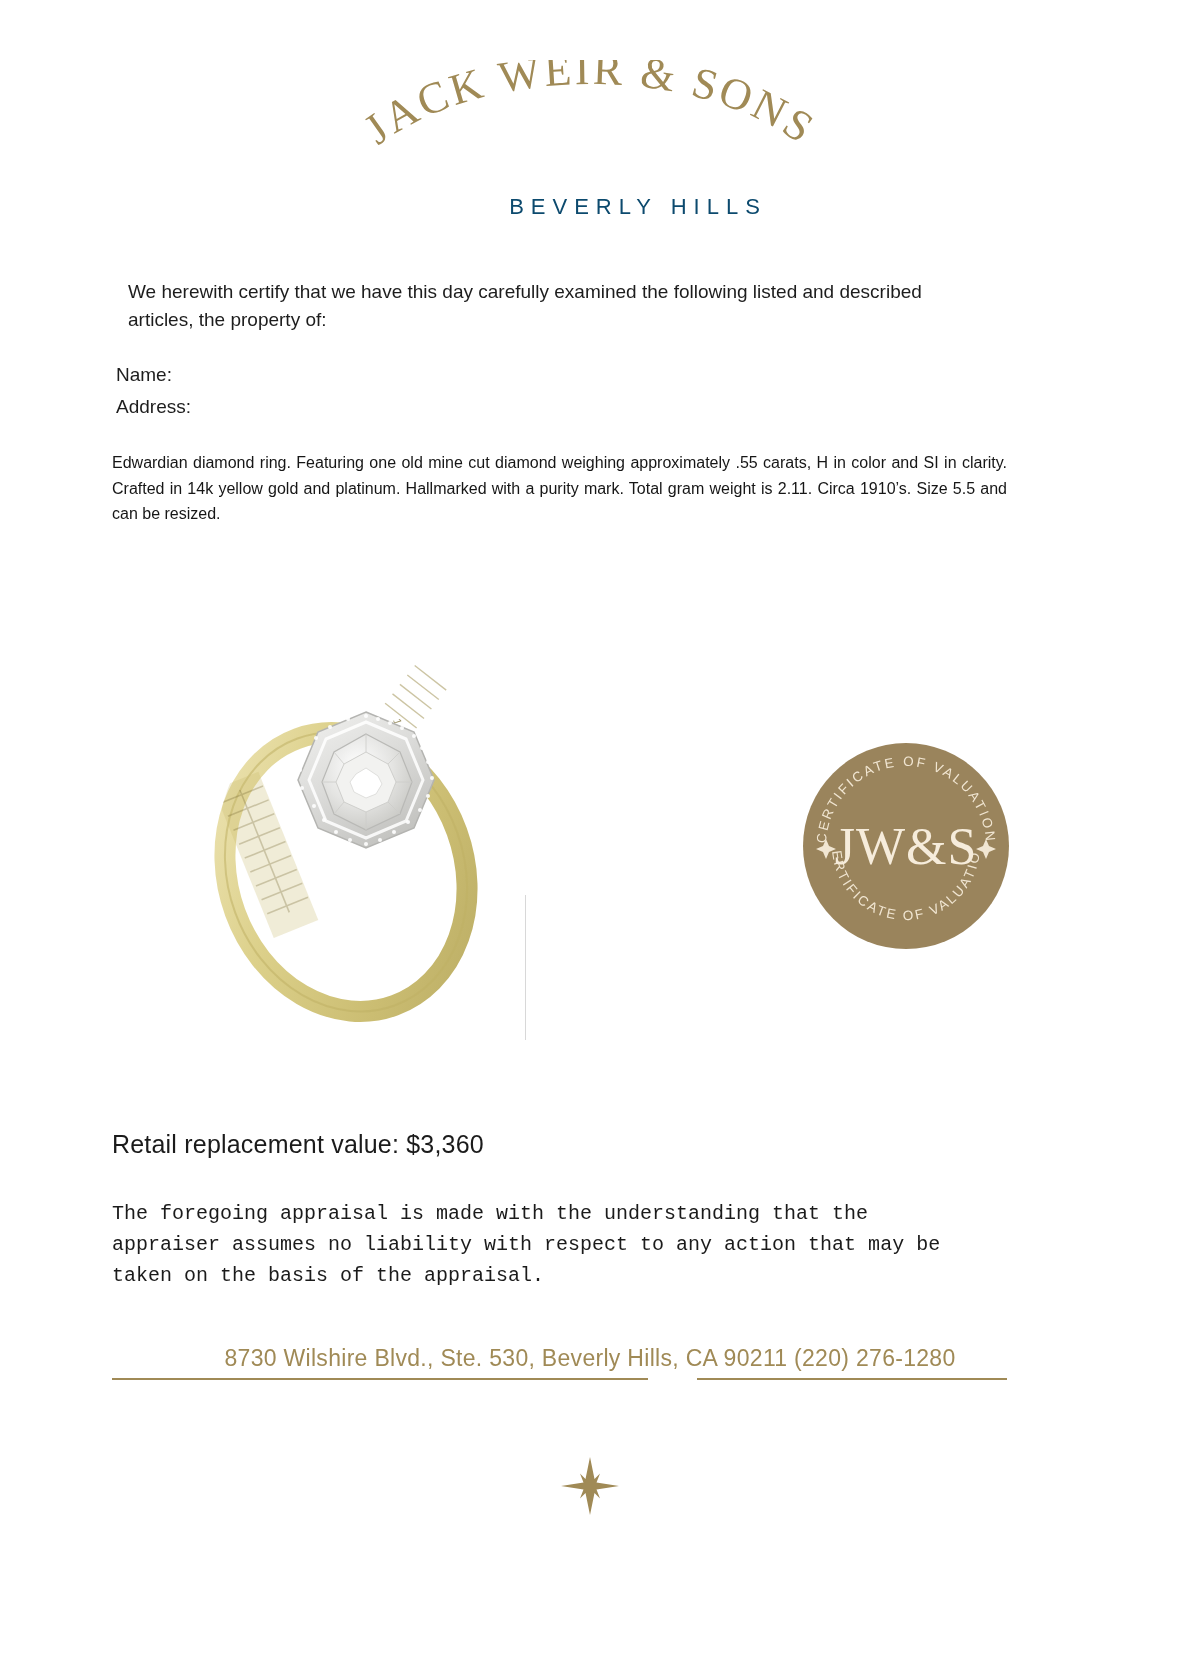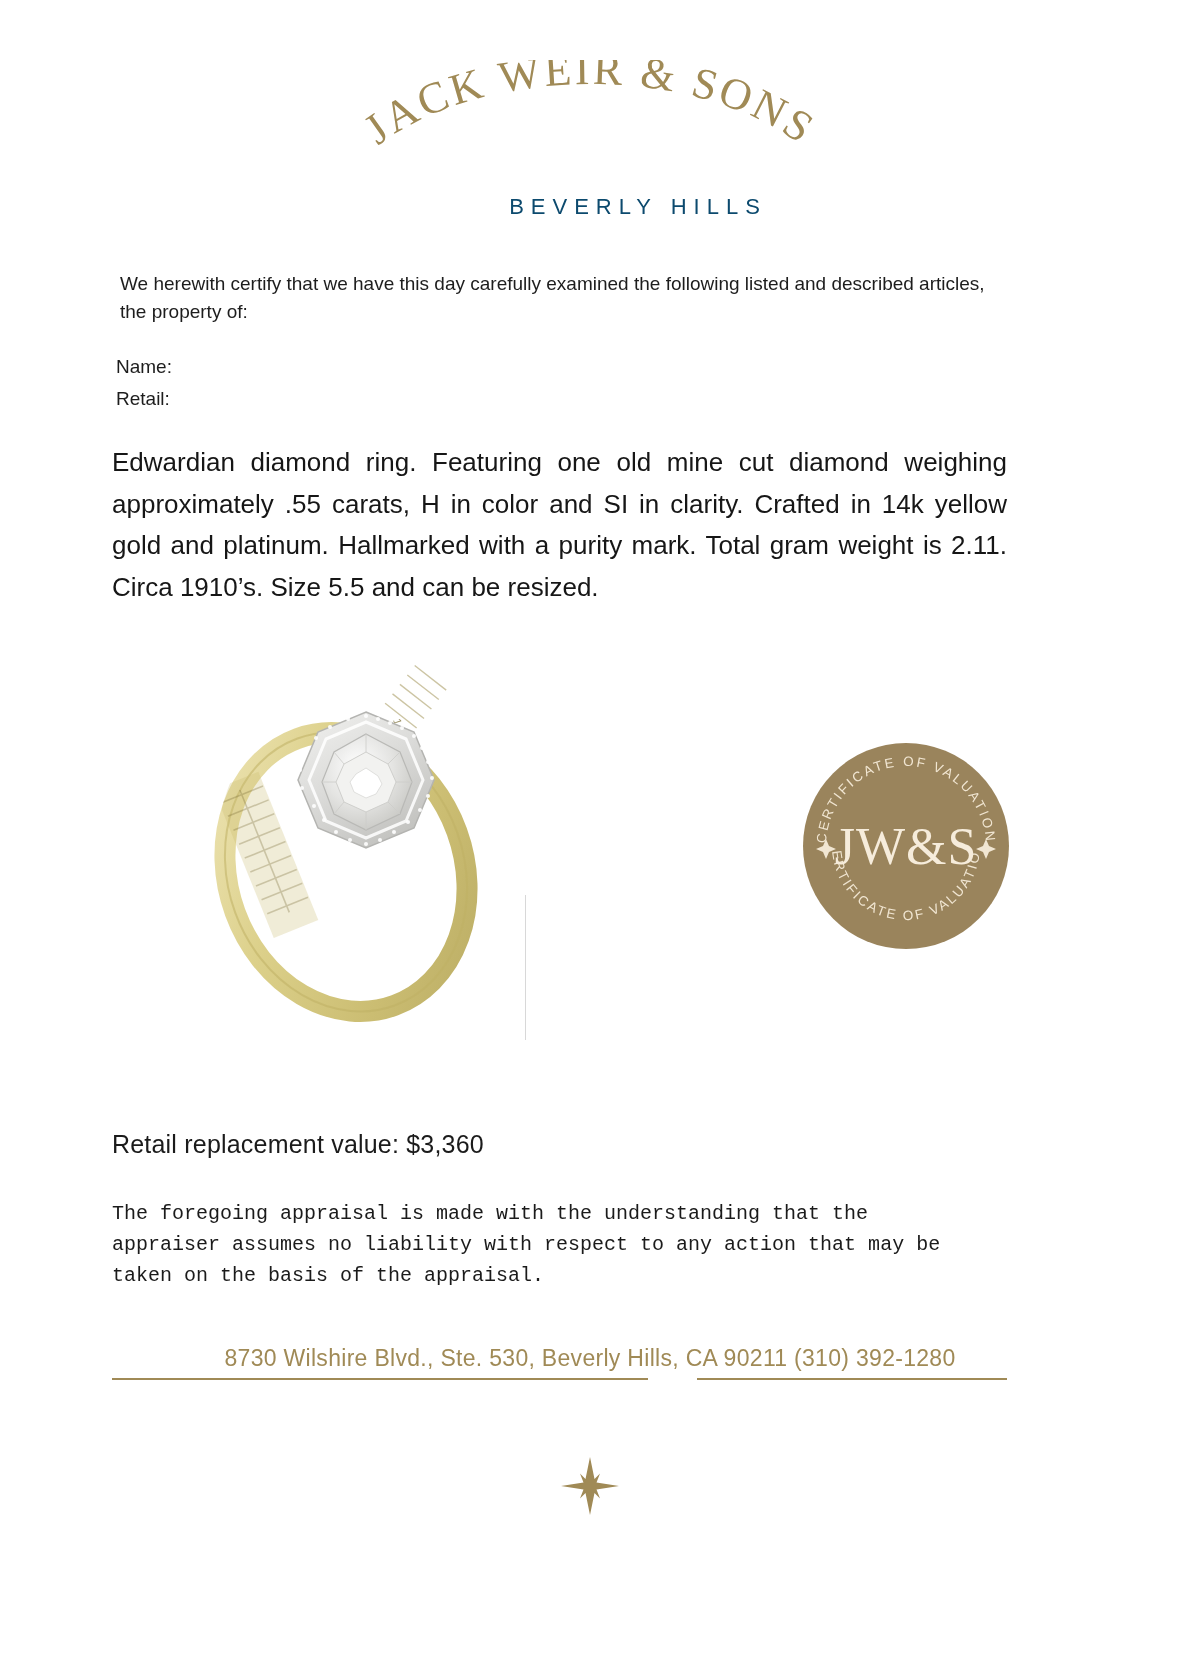--- a/index.html
+++ b/index.html
@@ -60,33 +60,33 @@
   .content {
     position: absolute;
     left: 112px;
     top: 262px;
     width: 895px;
   }
   .intro {
     font-size: 19px;
     line-height: 1.45;
     color: #1d1d1d;
-    margin: 8px;
+    margin: 16px;
   }
   .fields {
     margin-top: 28px;
     font-size: 19px;
     line-height: 1.45;
     color: #1d1d1d;
   }
   .fields div { margin: 4px; }
 
   .description {
     margin-top: 30px;
-    font-size: 26px;
+    font-size: 16px;
     line-height: 1.6;
     text-align: justify;
     color: #161616;
   }
 
   
   .ring-photo {
     position: absolute;
     left: 150px;
     top: 600px;
@@ -191,21 +191,21 @@
       </text>
     </svg>
     <div class="logo-sub">BEVERLY HILLS</div>
   </div>
 
   <div class="content">
     <p class="intro">We herewith certify that we have this day carefully examined the following listed and described articles, the property of:</p>
 
     <div class="fields">
       <div>Name:</div>
-      <div>Retail:</div>
+      <div>Address:</div>
     </div>
 
     <p class="description">Edwardian diamond ring. Featuring one old mine cut diamond weighing approximately .55 carats, H in color and SI in clarity. Crafted in 14k yellow gold and platinum. Hallmarked with a purity mark. Total gram weight is 2.11. Circa 1910’s. Size 5.5 and can be resized.</p>
   </div>
 
   <div class="ring-photo">
     <svg class="ring-svg" viewBox="0 0 420 470">
       <defs>
         <linearGradient id="goldG" x1="0" y1="0" x2="1" y2="1">
           <stop offset="0%" stop-color="#efe6b8"></stop>
@@ -342,21 +342,21 @@
     </svg>
   </div>
 
   <div class="value-line">Retail replacement value: $3,360</div>
 
   <div class="disclaimer">The foregoing appraisal is made with the understanding that the appraiser assumes no liability with respect to any action that may be taken on the basis of the appraisal.</div>
 
   <div class="sig-line left"></div>
   <div class="sig-line right"></div>
 
-  <div class="footer-address">8730 Wilshire Blvd., Ste. 530, Beverly Hills, CA 90211 (310) 392-1280</div>
+  <div class="footer-address">8730 Wilshire Blvd., Ste. 530, Beverly Hills, CA 90211 (220) 276-1280</div>
 
   <div class="star">
     <svg width="62" height="62" viewBox="0 0 62 62">
       <path d="M31 2 L35.5 24 L41 18.5 L37.5 27.5 L60 31 L37.5 34.5 L41 43.5 L35.5 38 L31 60 L26.5 38 L21 43.5 L24.5 34.5 L2 31 L24.5 27.5 L21 18.5 L26.5 24 Z" fill="#a08a56"></path>
     </svg>
   </div>
 
 </div>
 
 </body></html>

